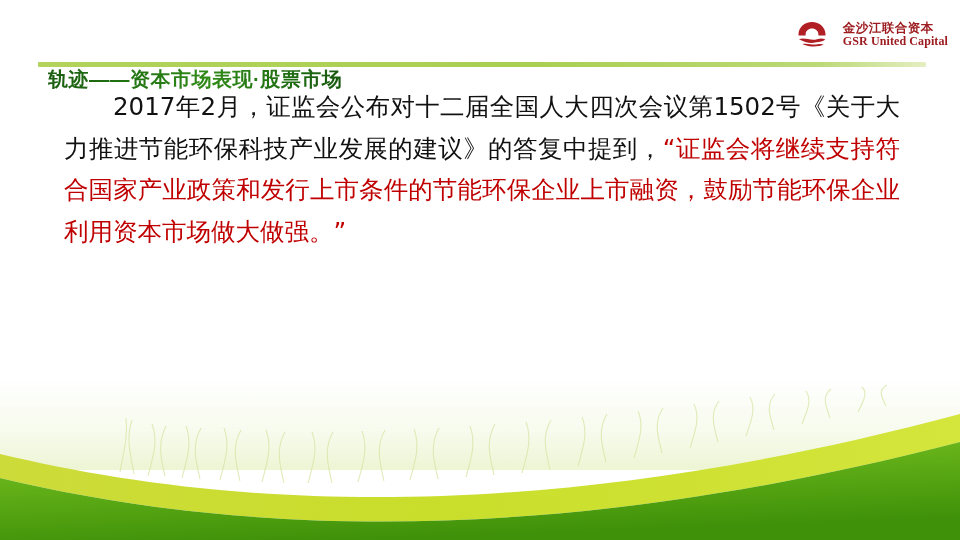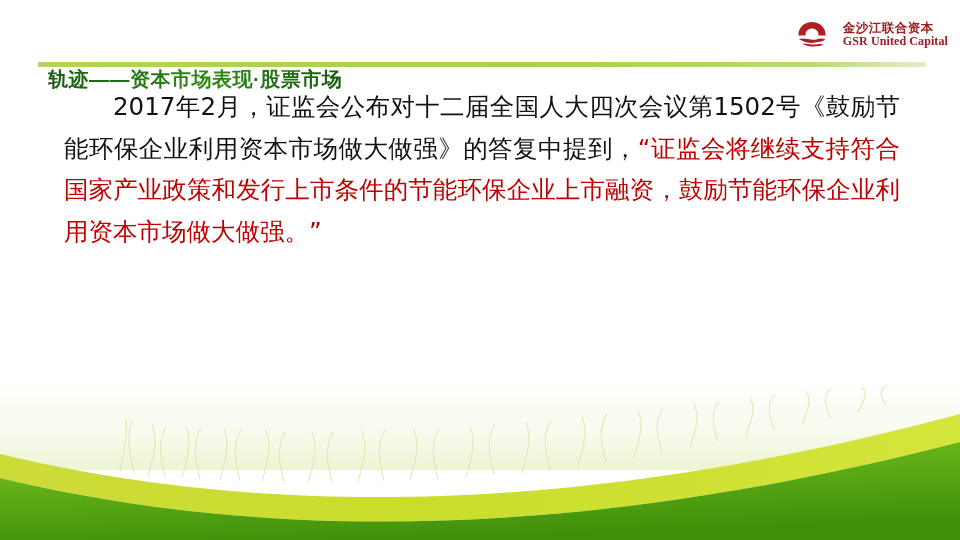--- a/index.html
+++ b/index.html
@@ -208,16 +208,16 @@
                  C22.6 26.6 17.2 27 12.4 26.2 C9.6 25.7 7.3 25 5.5 24 Z" fill="#b01f24"></path>
       </svg>
     </span>
     <span class="logo-text">
       <span class="logo-cn">金沙江联合资本</span>
       <span class="logo-en">GSR United Capital</span>
     </span>
   </div>
 
   <div class="body-copy">
-    <p class="para"><span class="normal">2017年2月，证监会公布对十二届全国人大四次会议第1502号《鼓励节能环保企业利用资本市场做大做强》的答复中提到，</span><span class="hl-red">“</span><span class="hl-red">证监会将继续支持符合国家产业政策和发行上市条件的节能环保企业上市融资，鼓励节能环保企业利用资本市场做大做强。</span><span class="hl-red">”</span></p>
+    <p class="para"><span class="normal">2017年2月，证监会公布对十二届全国人大四次会议第1502号《关于大力推进节能环保科技产业发展的建议》的答复中提到，</span><span class="hl-red">“</span><span class="hl-red">证监会将继续支持符合国家产业政策和发行上市条件的节能环保企业上市融资，鼓励节能环保企业利用资本市场做大做强。</span><span class="hl-red">”</span></p>
   </div>
 
 </div>
 
 </body></html>

